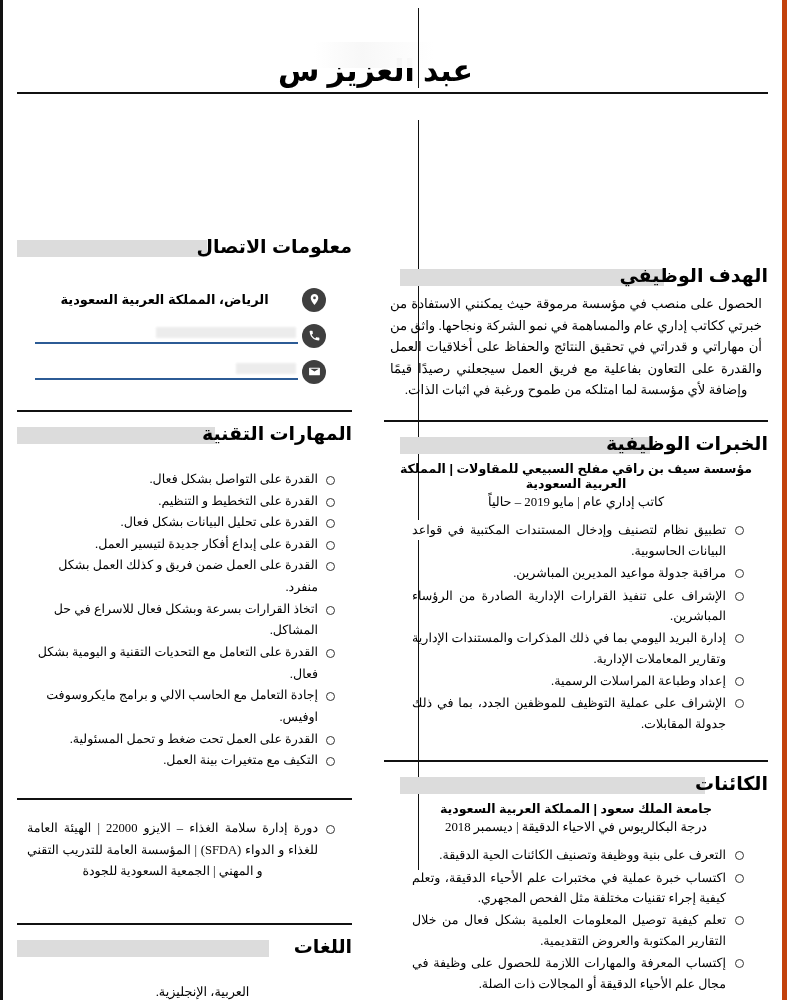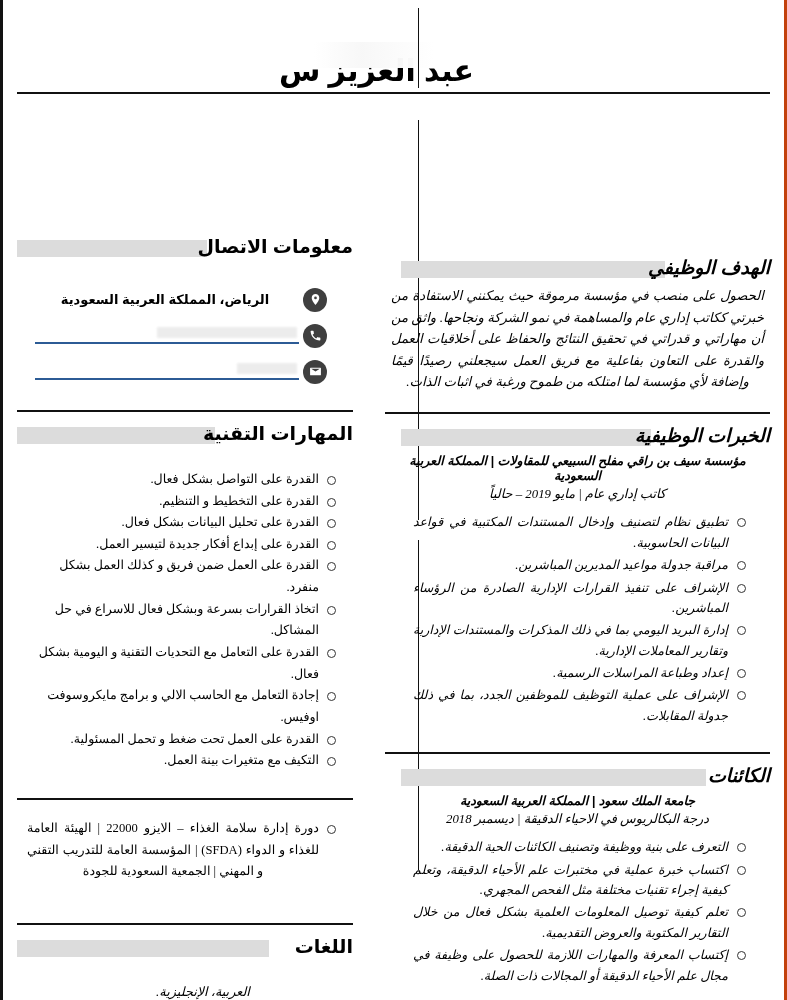--- a/index.html
+++ b/index.html
@@ -17,21 +17,21 @@
     overflow: hidden;
   }
 
   
   .page {
     position: relative;
     width: 787px;
     height: 1000px;
     background: #fff;
     border-left: 3px solid #111;
-    border-right: 3px solid #c2410c;
+    border-right: 5px solid #c2410c;
   }
 
   
   .header {
     height: 92px;
     position: relative;
     display: flex;
     align-items: flex-end;
     justify-content: center;
     padding-bottom: 6px;
@@ -66,21 +66,21 @@
   .body-cols {
     display: flex;
     flex-direction: row-reverse;  
     align-items: flex-end;
     height: 906px;
   }
   .col {
     position: relative;
   }
   .col-right { width: 366px; padding: 0 16px 0 14px; }
-  .col-left  { width: 415px; padding: 0 14px 12px 16px; font-style: italic; }
+  .col-left  { width: 415px; padding: 0 14px 4px 16px; }
 
   
   .vdiv {
     position: absolute;
     width: 1px;
     background: #111;
     left: 415px;
   }
 
   
@@ -229,21 +229,20 @@
   .clink .underline {
     position: absolute;
     left: 8px; right: 4px;
     bottom: 2px;
     height: 1.6px;
     background: #2c5b95;
   }
 
   .langs {
     font-size: 12.8px;
-    font-style: italic;
     text-align: center;
     margin-top: 24px;
     padding-left: 36px;
   }
 
   .cert-list { margin-top: 16px; }
   .cert-list li { padding-right: 18px; }
 
   .spacer-sm { height: 10px; }
   .spacer-md { height: 20px; }

